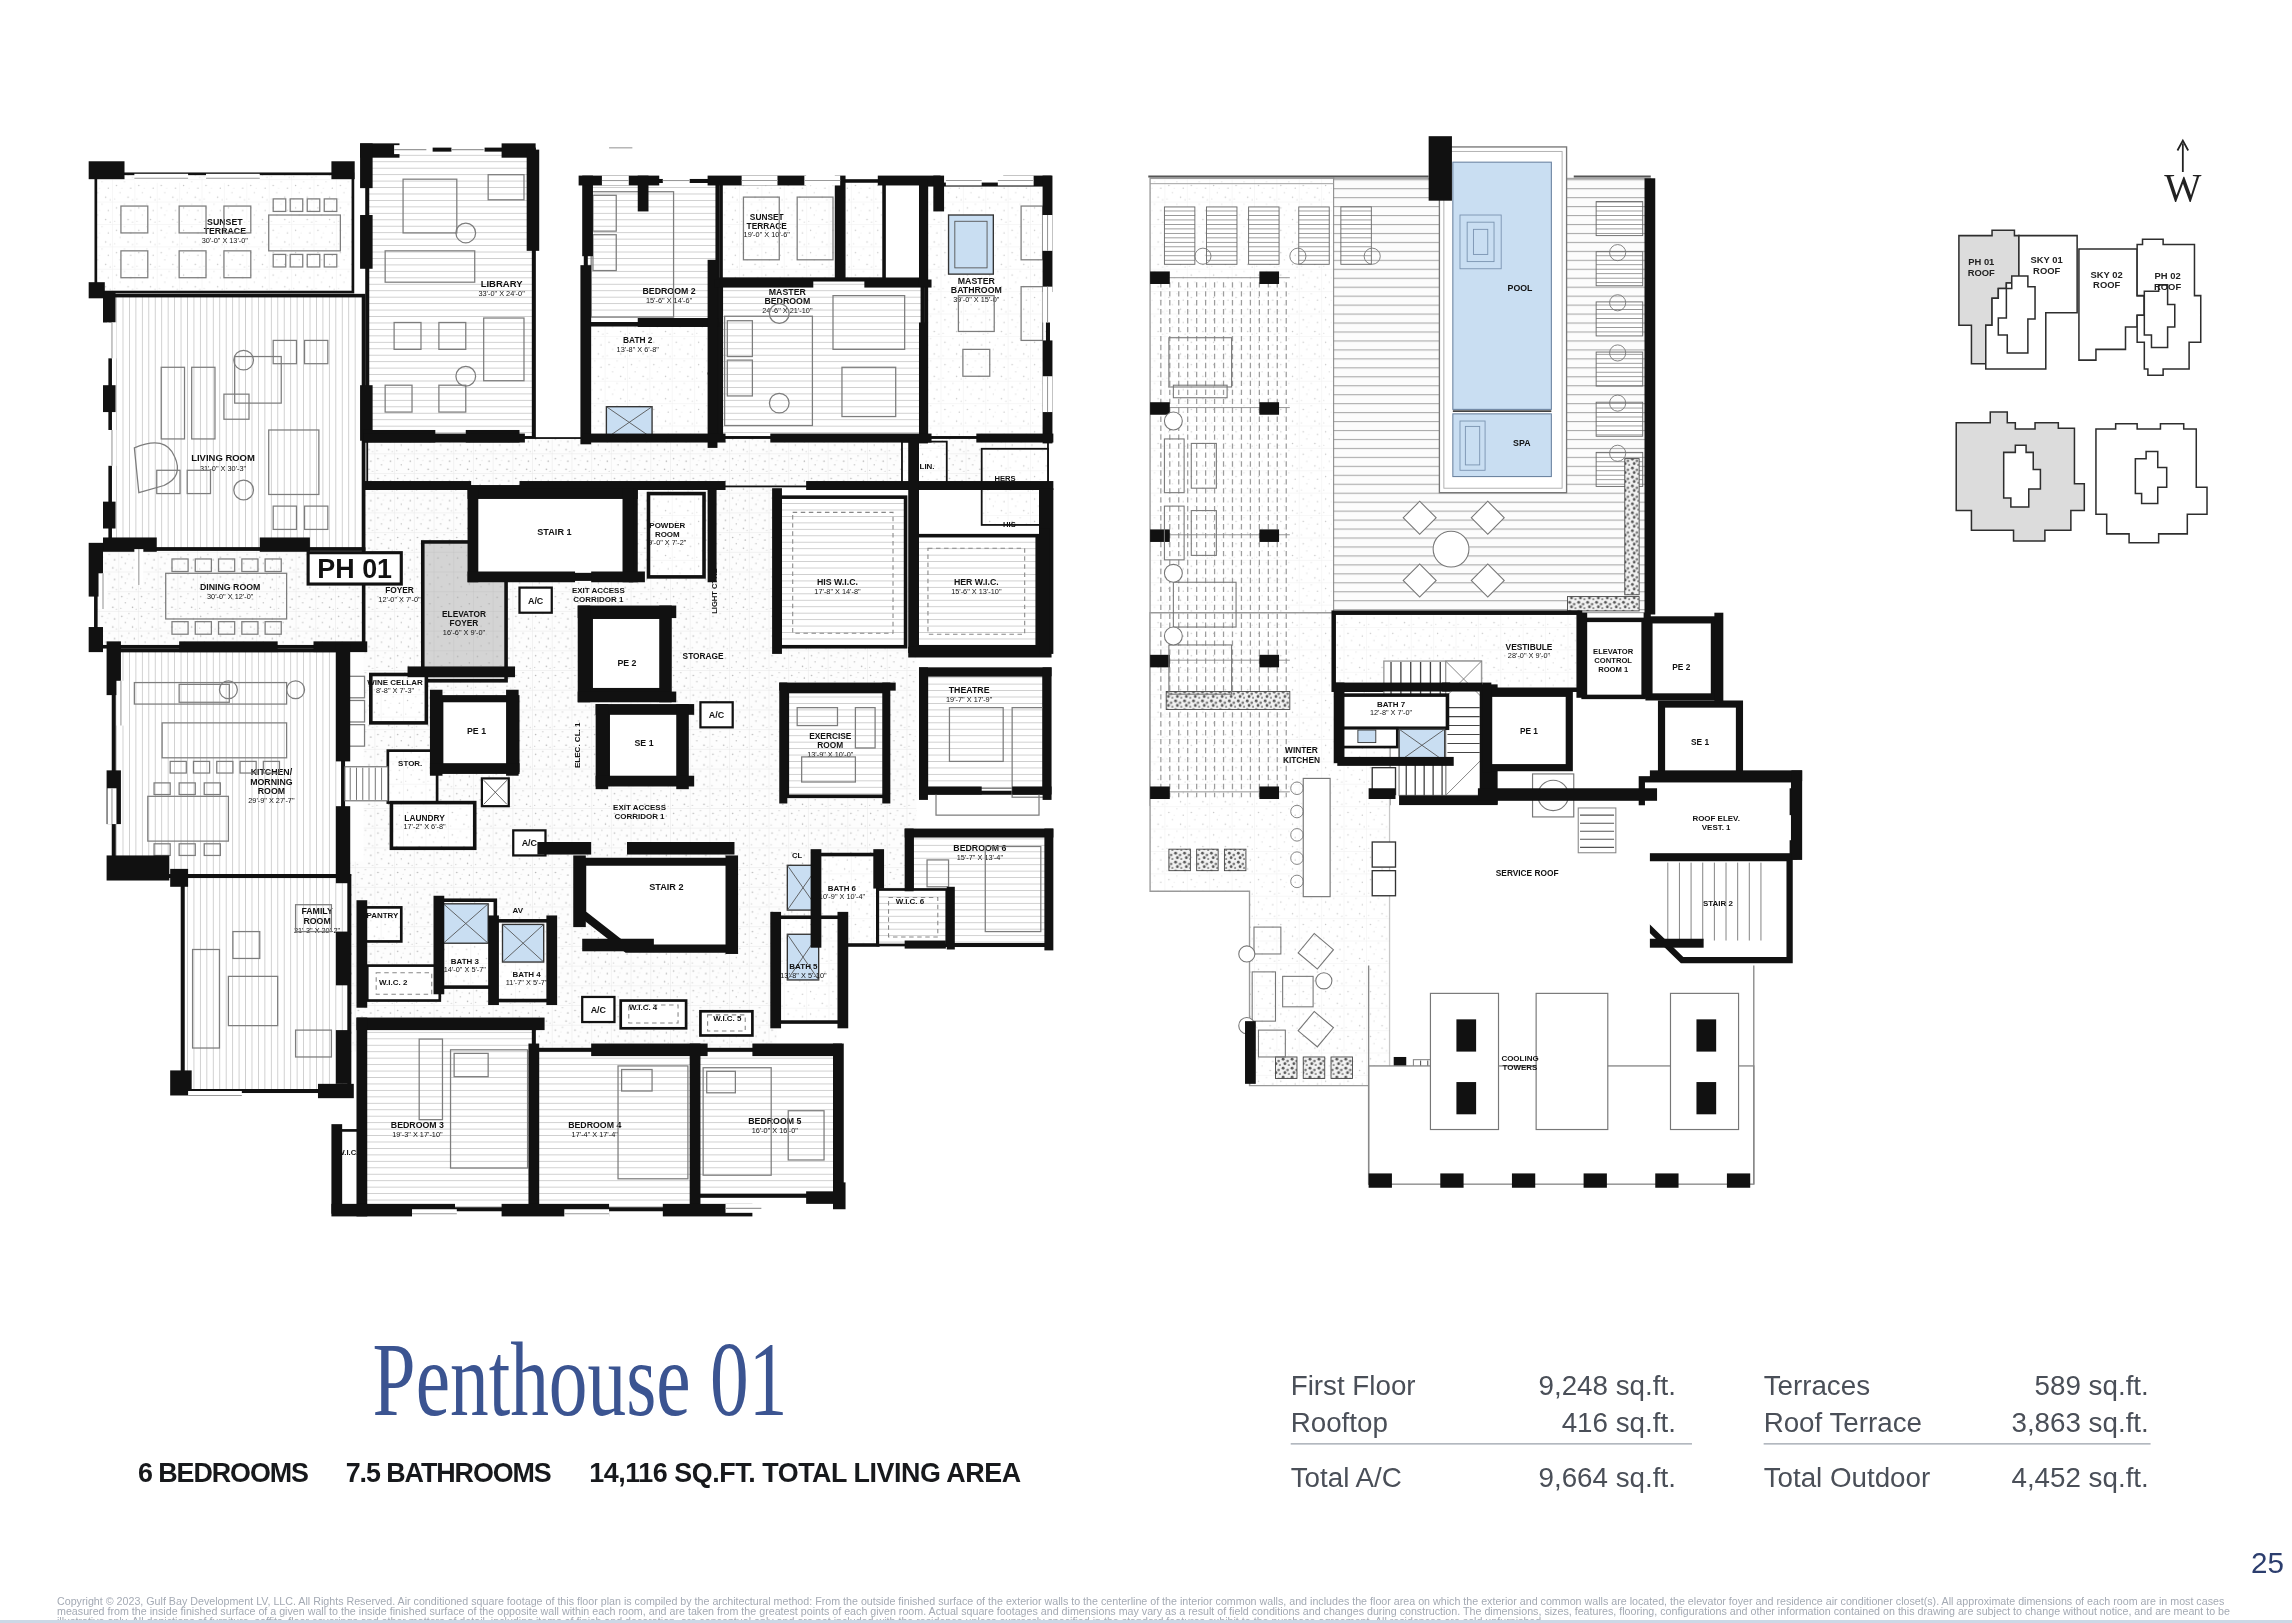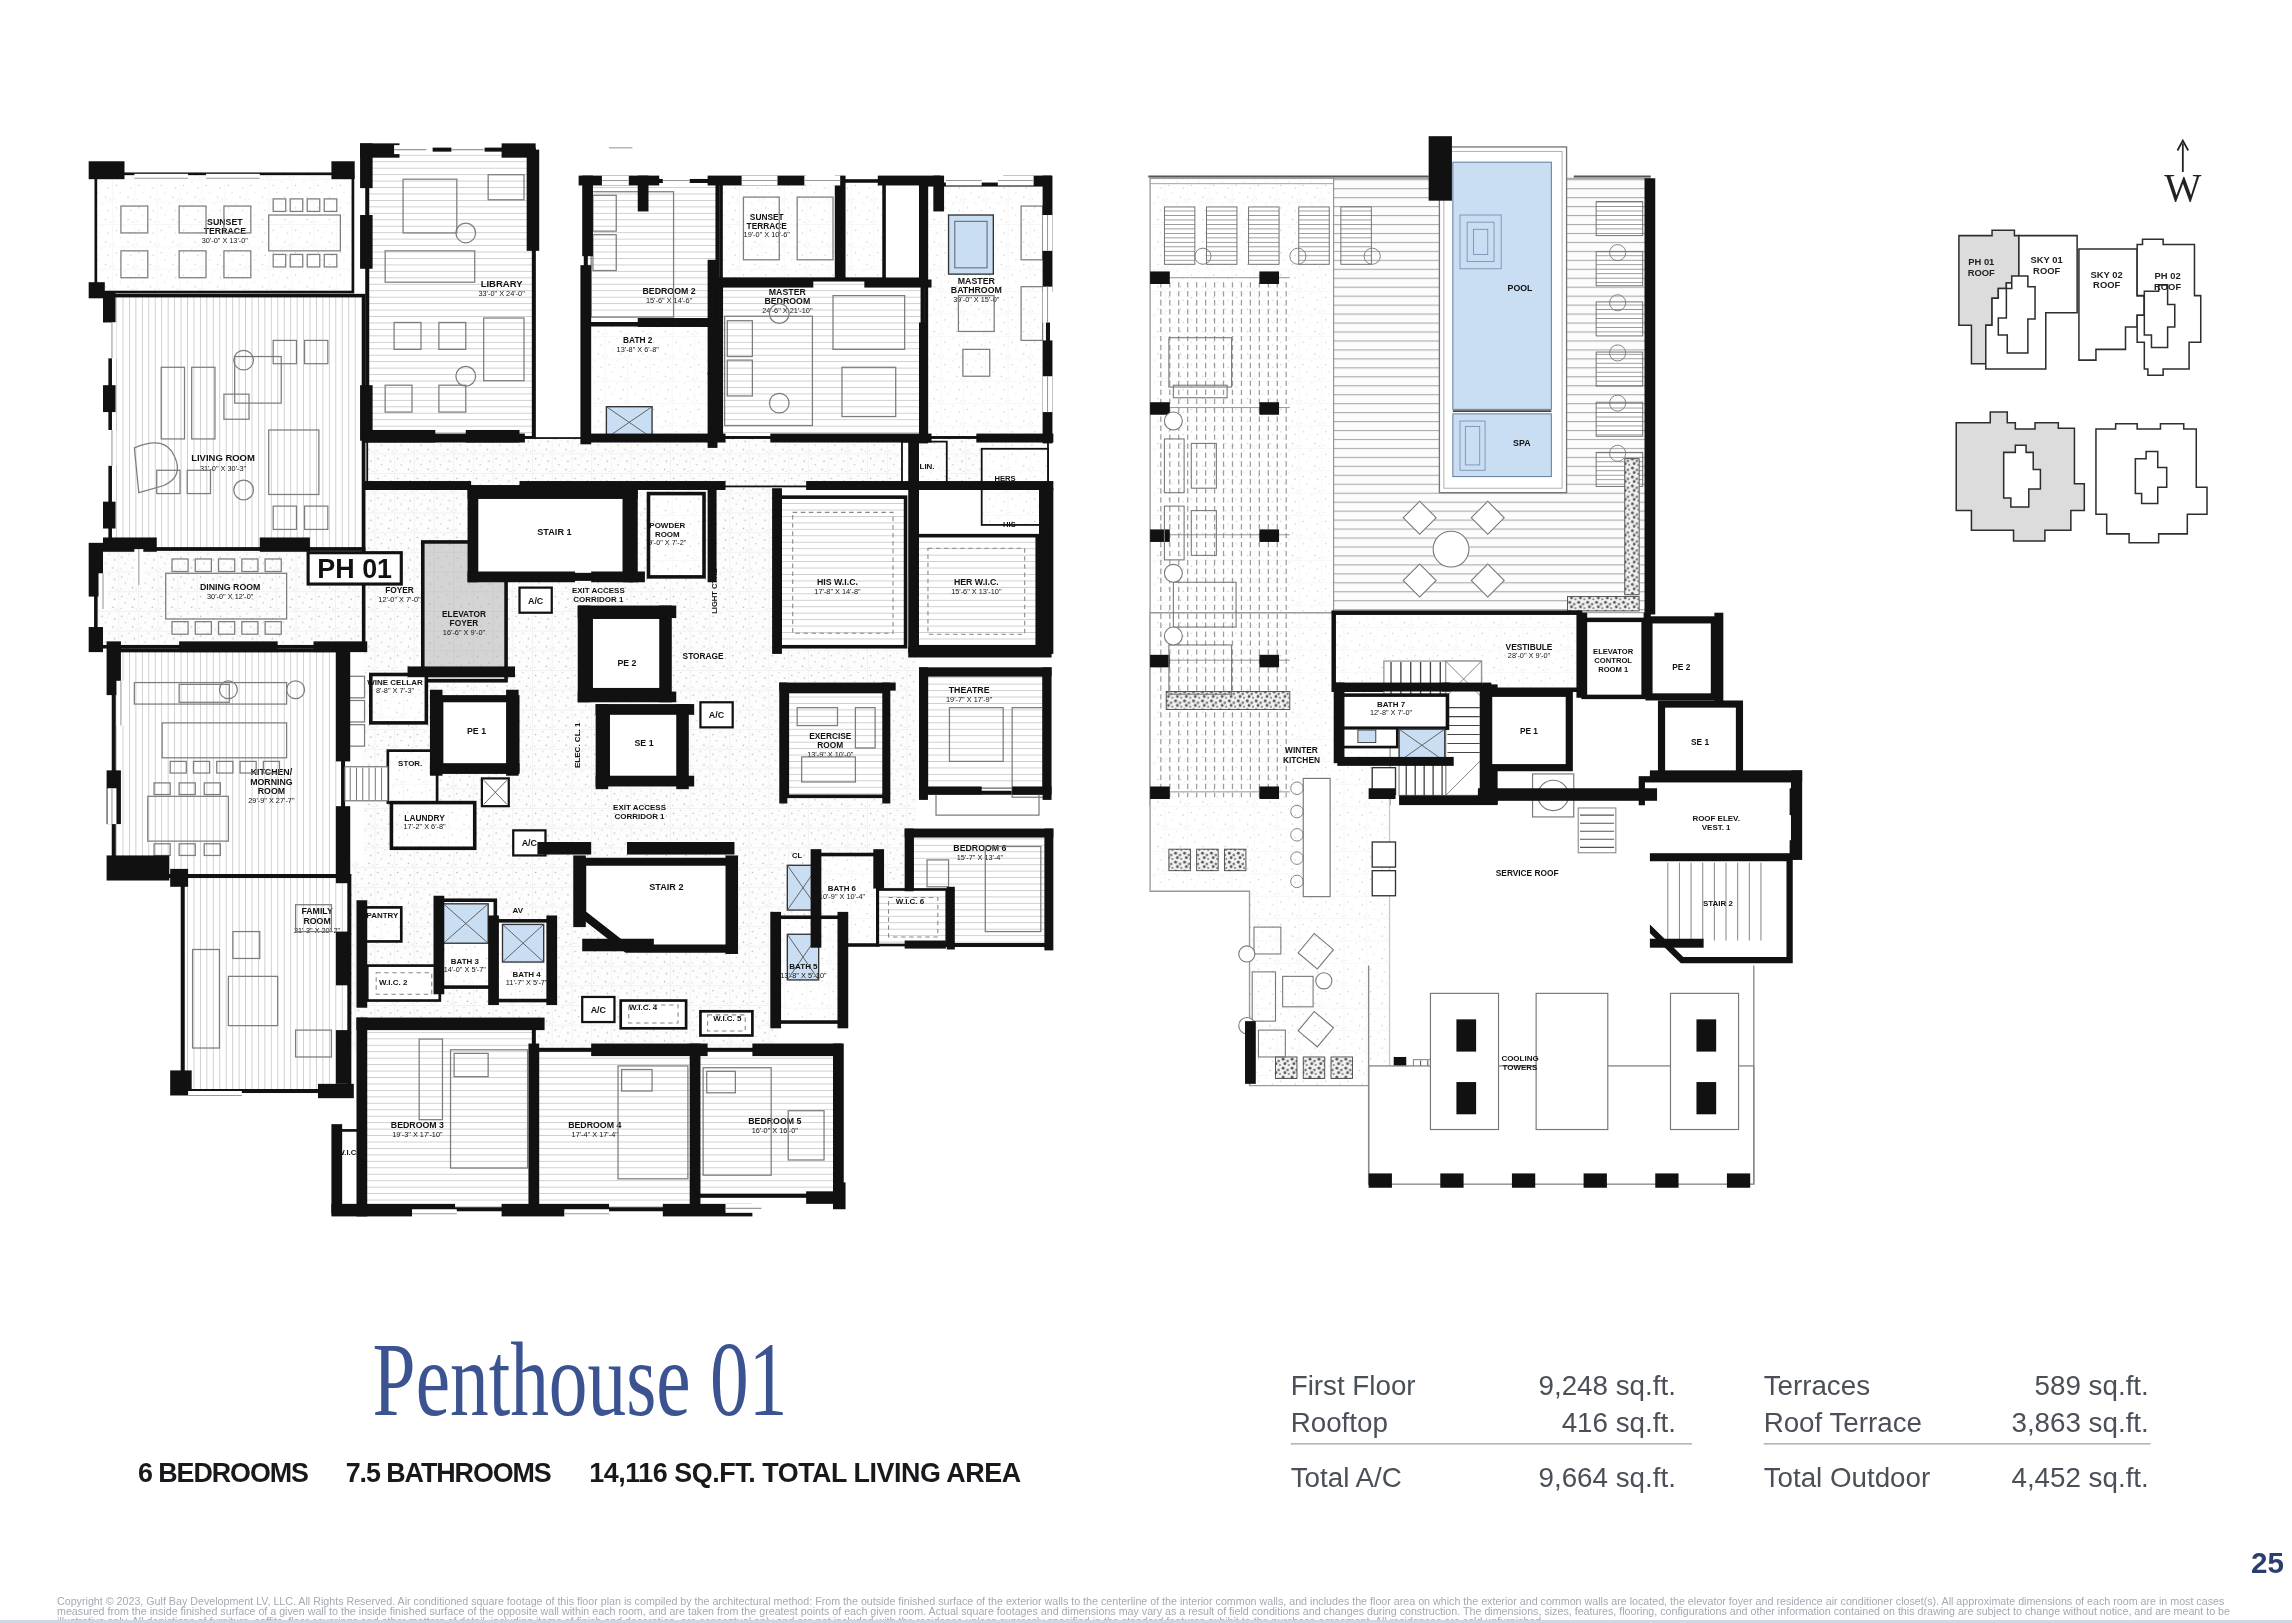--- a/index.html
+++ b/index.html
@@ -1,16 +1,16 @@
 <!DOCTYPE html>
 <html style="font-size:14.3px"><head><meta charset="utf-8"><style>
 html,body{margin:0;padding:0;background:#fff;width:2293px;height:1624px;overflow:hidden}
 body{font-family:"Liberation Sans",sans-serif;position:relative}
 .fineprint{position:absolute;left:57px;top:1597px;width:2185px;font-size:10.7px;line-height:9.9px;color:#a4aab4}
-.pagenum{position:absolute;left:2251px;top:1546px;font-size:29.6px;font-weight:bold;color:#2c3e6e}
+.pagenum{position:absolute;left:2251px;top:1546px;font-size:29.6px;font-weight:normal;color:#2c3e6e}
 .bottomline{position:absolute;left:0;top:1620px;width:2293px;height:2.7px;background:#ccd8e6}
 </style></head><body>
 <svg width="2293" height="1624" viewBox="0 0 2560 1813" style="position:absolute;left:0;top:0">
     <defs>
 <pattern id="stip" width="25" height="25" patternUnits="userSpaceOnUse">
  <rect width="25" height="25" fill="#fff"></rect>
  <path d="M0 0H25M0 0V25" stroke="#ececec" stroke-width="1"></path>
  <circle cx="5" cy="7" r="0.8" fill="#c6c6c6"></circle>
         <circle cx="14" cy="3" r="0.6" fill="#d2d2d2"></circle>
  <circle cx="21" cy="10" r="0.8" fill="#cbcbcb"></circle>

